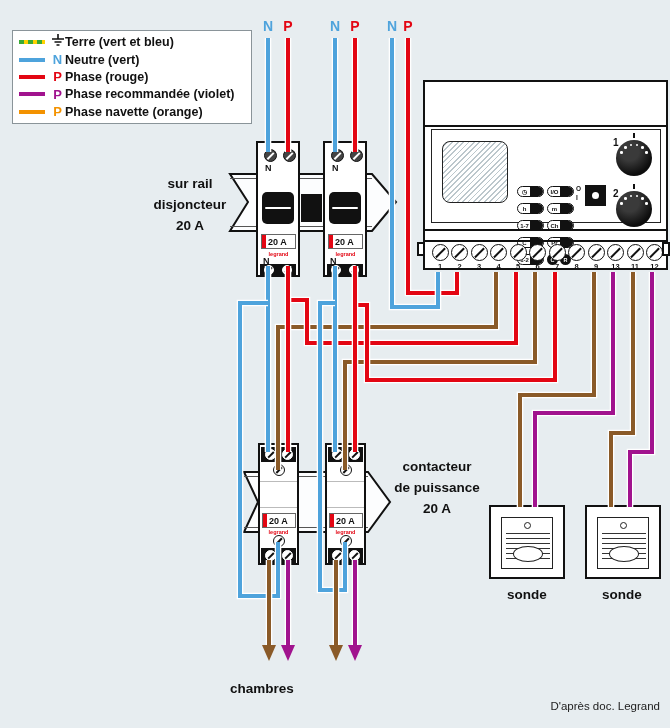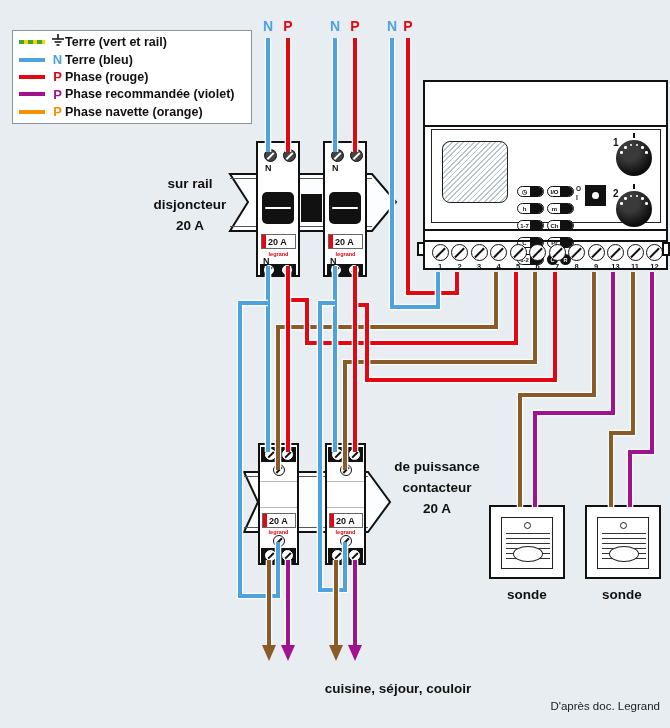--- a/index.html
+++ b/index.html
@@ -79,26 +79,26 @@
       <line x1="244" y1="476.5" x2="368" y2="476.5" stroke="#555" stroke-width="1"></line>
       <line x1="244" y1="527.5" x2="368" y2="527.5" stroke="#555" stroke-width="1"></line>
     </svg>
 
   <div id="legend" class="abs">
     <div class="lg-row">
       <span class="lg-swatch" style="background: repeating-linear-gradient(90deg, rgb(58, 170, 53) 0px, rgb(58, 170, 53) 5px, rgb(255, 210, 0) 5px, rgb(255, 210, 0) 9px);"></span>
       <span class="lg-letter"><svg width="14" height="13" viewBox="0 0 14 13">
             <path d="M7 0 V5 M1 5 H13 M3.5 8 H10.5 M5.5 11 H8.5" stroke="#111" stroke-width="1.6" fill="none"></path>
           </svg></span>
-      <span class="lg-label">Terre (vert et rail)</span>
+      <span class="lg-label">Terre (vert et bleu)</span>
     </div>
     <div class="lg-row">
       <span class="lg-swatch" style="background: rgb(78, 163, 220);"></span>
       <span class="lg-letter" style="color: rgb(78, 163, 220);">N</span>
-      <span class="lg-label">Terre (bleu)</span>
+      <span class="lg-label">Neutre (vert)</span>
     </div>
     <div class="lg-row">
       <span class="lg-swatch" style="background: rgb(227, 6, 19);"></span>
       <span class="lg-letter" style="color: rgb(227, 6, 19);">P</span>
       <span class="lg-label">Phase (rouge)</span>
     </div>
     <div class="lg-row">
       <span class="lg-swatch" style="background: rgb(161, 19, 142);"></span>
       <span class="lg-letter" style="color: rgb(161, 19, 142);">P</span>
       <span class="lg-label">Phase recommandée (violet)</span>
@@ -287,22 +287,22 @@
       </div>
       <div class="brand" style="left: 1px; top: 84px; width: 35px; color: rgb(227, 6, 19);">legrand</div>
       <div class="screw" style="left: 13px; top: 90px; width: 12px; height: 12px;"></div>
       <div class="blackstrip" style="left: 1px; top: 103px; width: 35px; height: 15px;">
         <div class="screw" style="left: 4px; top: 2px; width: 11px; height: 11px;"></div>
         <div class="screw" style="left: 21px; top: 2px; width: 11px; height: 11px;"></div>
       </div>
     </div>
 
   <div class="biglabel" style="left:376px;top:456px;width:122px;">
+    <div>contacteur</div>
     <div>de puissance</div>
-    <div>contacteur</div>
     <div>20 A</div>
   </div>
 
   <div class="box" id="sonde-jour" style="left:489px;top:505px;width:76px;height:74px;">
     <div class="sonde-inner" style="left:10px;top:10px;width:52px;height:52px;">
       <div class="sonde-dot" style="left:22px;top:4px;"></div>
       <div class="sonde-grille" style="left:4px;top:15px;width:44px;height:26px;"></div>
       <div class="sonde-ell" style="left:11px;top:28px;"></div>
     </div>
   </div>
@@ -373,15 +373,15 @@
       <polygon points="329,645 343,645 336,661" fill="#8a5a28"></polygon>
       <polyline points="355,560 355,646" fill="none" stroke="#fff" stroke-width="6.6" stroke-linecap="butt" stroke-linejoin="miter"></polyline>
       <polyline points="355,560 355,646" fill="none" stroke="#a1138e" stroke-width="4" stroke-linecap="butt" stroke-linejoin="miter"></polyline>
       <polygon points="348,645 362,645 355,661" fill="#a1138e"></polygon>
     </svg>
 
   <div class="toggle" style="left:262px;top:192px;width:32px;height:32px;"></div>
   <div class="abs" style="left:301px;top:194px;width:21px;height:28px;background:#111;"></div>
   <div class="toggle" style="left:329px;top:192px;width:32px;height:32px;"></div>
 
-  <div class="biglabel" style="left:298px;top:678px;width:200px;">cuisine, séjour, couloir</div>
+  <div class="biglabel" style="left:202px;top:678px;width:120px;">chambres</div>
   <div class="credit" style="right:10px;top:700px;">D'après doc. Legrand</div>
 </div>
 
 </body></html>

